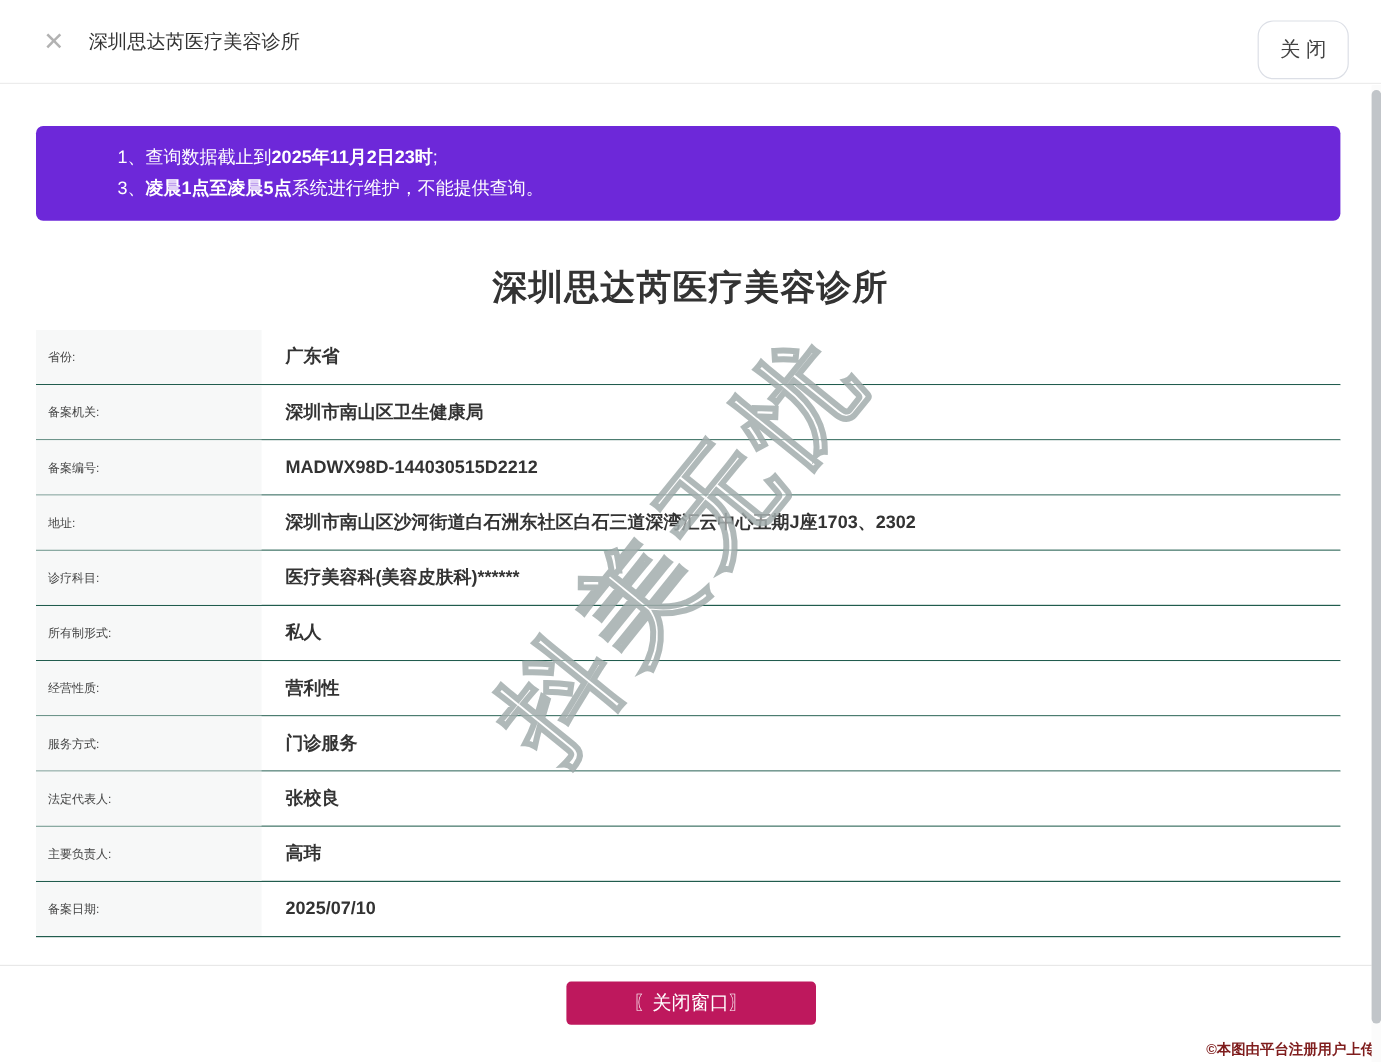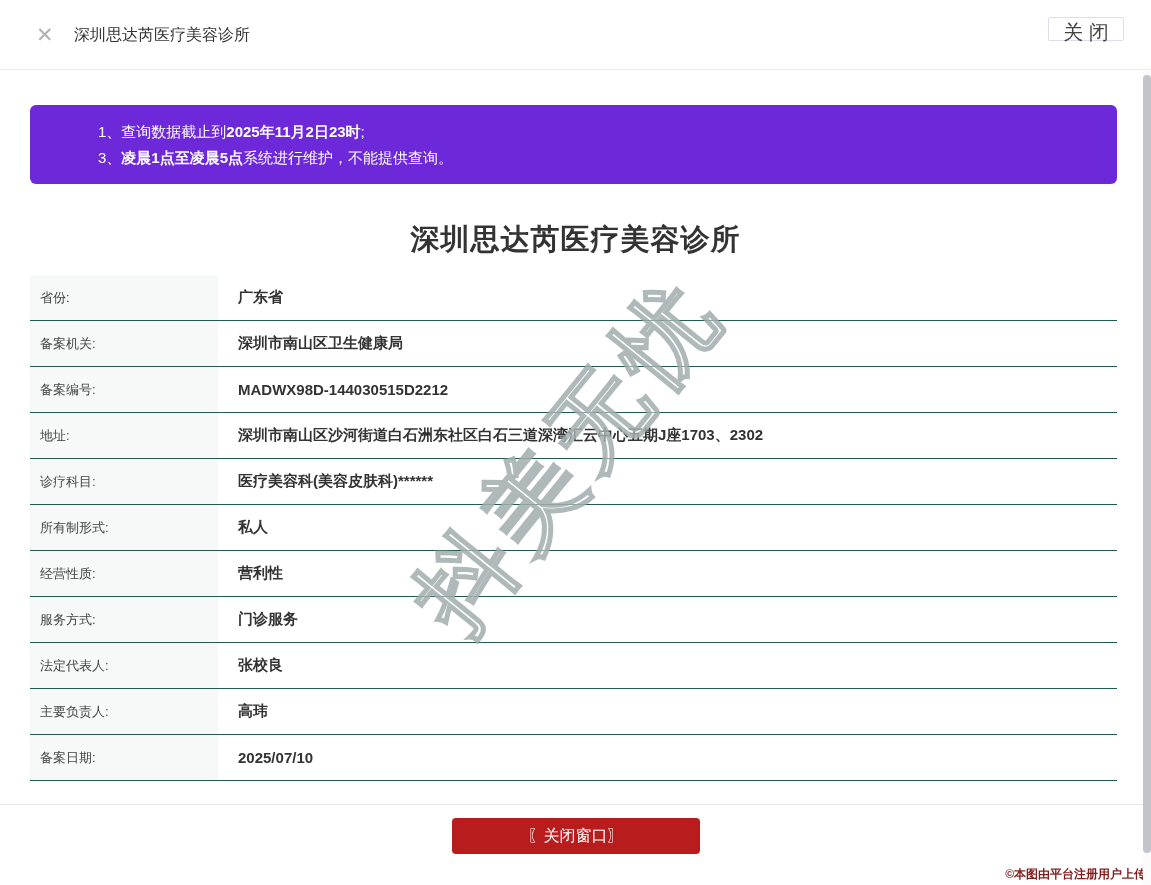--- a/index.html
+++ b/index.html
@@ -23,23 +23,23 @@
     display:flex; align-items:center;
     font-size:21px; color:#b2b2b2; cursor:pointer;
   }
   .topbar .bar-title {
     position:absolute; left:74px; top:0; height:70px;
     display:flex; align-items:center;
     font-size:16px; color:#333;
   }
   .topbar .close-btn {
     position:absolute; right:27px; top:17px;
-    width:76px; height:24px; box-sizing:border-box;
-    background:#fff; border:1px solid #dcdfe6; border-radius:2px;
-    font-size:20px; color:#444; cursor:pointer;
+    width:76px; height:49px; box-sizing:border-box;
+    background:#fff; border:1px solid #dcdfe6; border-radius:13px;
+    font-size:17px; color:#444; cursor:pointer;
     font-family:inherit;
   }
 
   
   .notice {
     margin:35px 0 0 30px; width:1087px; box-sizing:border-box;
     background:#6d28d9; border-radius:6px;
     padding:14px 20px 13px 68px;
     color:#fff; font-size:15px; line-height:26px;
   }
@@ -58,35 +58,35 @@
   .info-row {
     display:flex; min-height:45px;
     border-bottom:1px solid #215c4e;
     background:#fff;
   }
   .info-row .cell-label {
     width:188px; box-sizing:border-box;
     background:#f7f8f8;
     display:flex; align-items:center;
     padding-left:10px;
-    font-size:13px; color:#444;
+    font-size:10px; color:#444;
   }
   .info-row .cell-value {
     flex:1;
     display:flex; align-items:center;
     padding-left:20px;
     font-size:15px; color:#333;font-weight:bold;
   }
 
   
   .footer-sep { width:1151px; height:1px; background:#e8e8e8; margin-top:23px; }
   .close-window-btn {
     display:block; margin:13px auto 0;
-    width:248px; height:36px;
-    background:#b91c1c; border:none; border-radius:4px;
+    width:208px; height:36px;
+    background:#be185d; border:none; border-radius:4px;
     color:#fff; font-size:16px; cursor:pointer;
     font-family:inherit;
   }
 
   
   .wm-diagonal {
     position:absolute; left:255px; top:392px; width:630px;
     text-align:center;
     transform:rotate(-51deg);
     font-size:95px; font-weight:bold; letter-spacing:10px;

